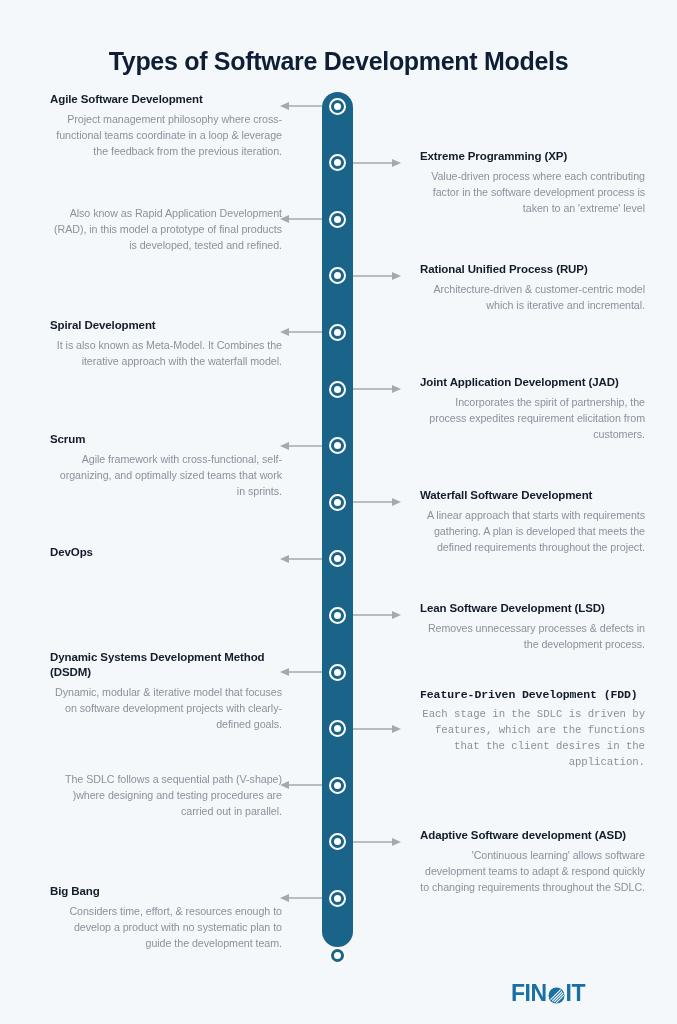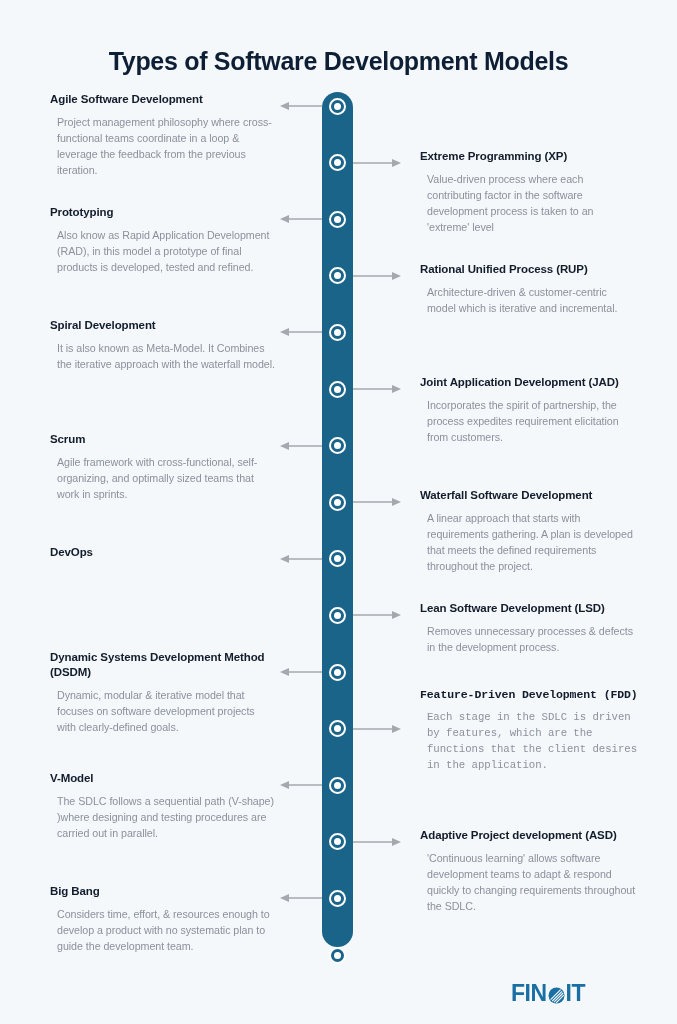--- a/index.html
+++ b/index.html
@@ -96,22 +96,23 @@
     font-weight: bold;
     color: #121c2b;
     line-height: 15px;
     margin: 0 0 4px 0;
     letter-spacing: -0.1px;
   }
   .item-desc {
     font-size: 10.7px;
     color: #8b919c;
     line-height: 16px;
-    margin: 7px;
+    margin: 0;
     letter-spacing: -0.05px;
+    text-align: right;
   }
 
   
   .logo {
     position: absolute;
     right: 22px;
     bottom: 18px;
     display: flex;
     align-items: center;
     height: 26px;
@@ -288,21 +289,20 @@
   <div id="items">
       <div class="item left" style="top: 92px;">
         <div class="item-title">Agile Software Development</div>
         <div class="item-desc">Project management philosophy where cross-functional teams coordinate in a loop &amp; leverage the feedback from the previous iteration.</div>
       </div>
       <div class="item right" style="top: 148.6px;">
         <div class="item-title">Extreme Programming (XP)</div>
         <div class="item-desc">Value-driven process where each contributing factor in the software development process is taken to an 'extreme' level</div>
       </div>
       <div class="item left" style="top: 205.2px;">
-        <div class="item-title">Prototyping</div>
         <div class="item-desc">Also know as Rapid Application Development (RAD), in this model a prototype of final products is developed, tested and refined.</div>
       </div>
       <div class="item right" style="top: 261.8px;">
         <div class="item-title">Rational Unified Process (RUP)</div>
         <div class="item-desc">Architecture-driven &amp; customer-centric model which is iterative and incremental.</div>
       </div>
       <div class="item left" style="top: 318.4px;">
         <div class="item-title">Spiral Development</div>
         <div class="item-desc">It is also known as Meta-Model. It Combines the iterative approach with the waterfall model.</div>
       </div>
@@ -327,25 +327,24 @@
       </div>
       <div class="item left" style="top: 650px;">
         <div class="item-title">Dynamic Systems Development Method (DSDM)</div>
         <div class="item-desc">Dynamic, modular &amp; iterative model that focuses on software development projects with clearly-defined goals.</div>
       </div>
       <div class="item right" style="top: 687px; font-family: Liberation Mono, monospace;">
         <div class="item-title">Feature-Driven Development (FDD)</div>
         <div class="item-desc">Each stage in the SDLC is driven by features, which are the functions that the client desires in the application.</div>
       </div>
       <div class="item left" style="top: 771.2px;">
-        <div class="item-title">V-Model</div>
         <div class="item-desc">The SDLC follows a sequential path (V-shape) )where designing and testing procedures are carried out in parallel.</div>
       </div>
       <div class="item right" style="top: 827.8px;">
-        <div class="item-title">Adaptive Project development (ASD)</div>
+        <div class="item-title">Adaptive Software development (ASD)</div>
         <div class="item-desc">'Continuous learning' allows software development teams to adapt  &amp; respond quickly to changing requirements throughout the SDLC.</div>
       </div>
       <div class="item left" style="top: 884.4px;">
         <div class="item-title">Big Bang</div>
         <div class="item-desc">Considers time, effort, &amp; resources enough to develop a product with no systematic plan to guide the development team.</div>
       </div>
     </div>
 
   <div class="logo">
     <span class="logo-text">FIN</span>

